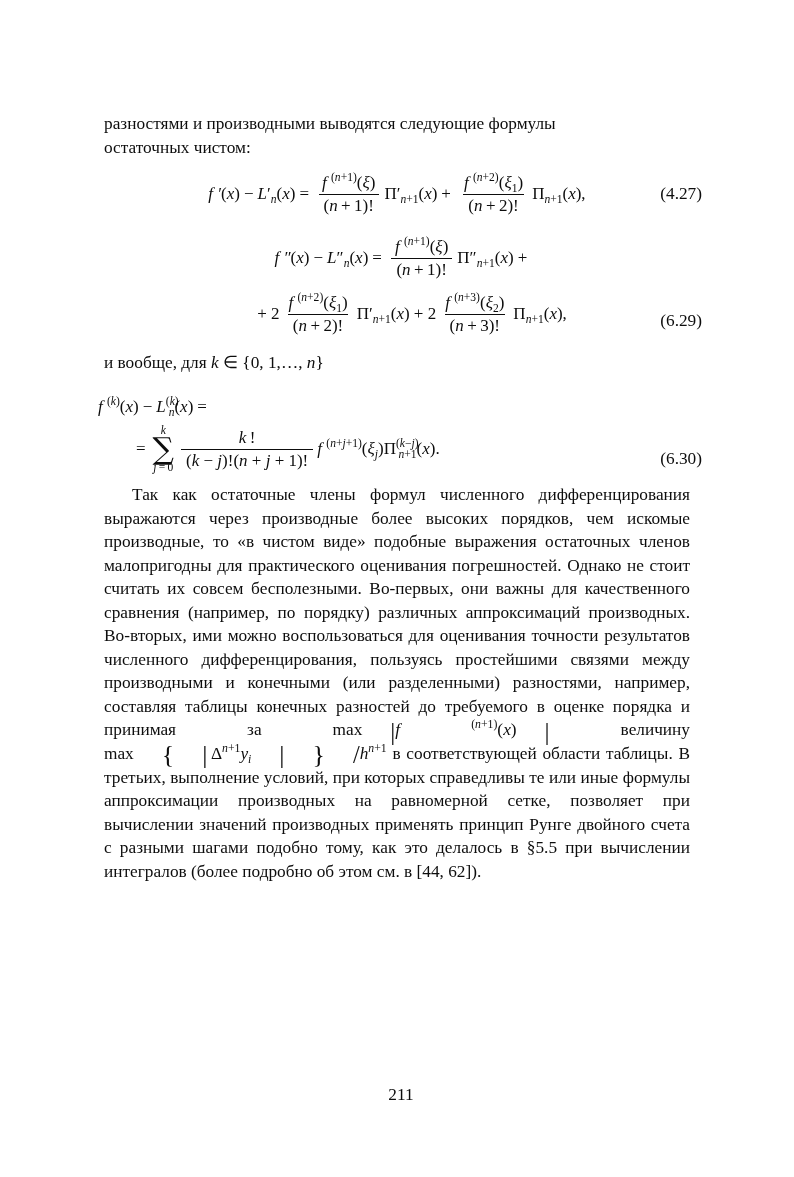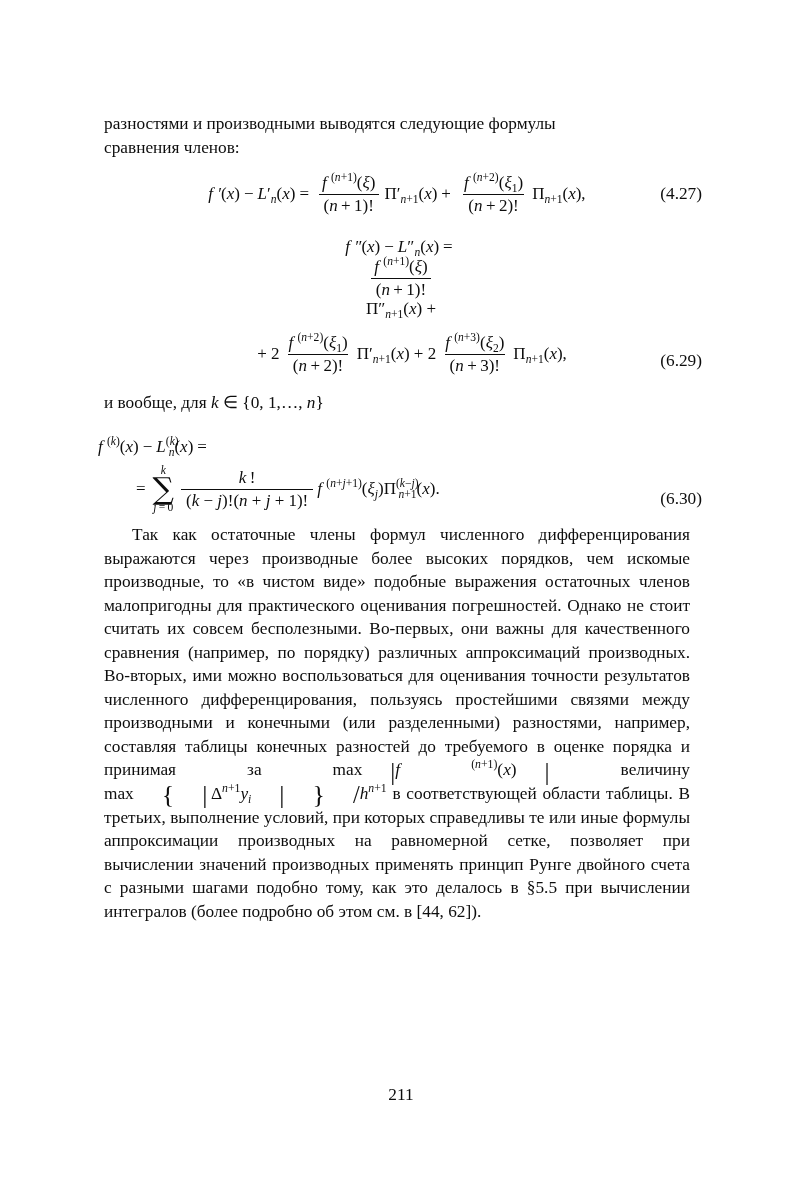--- a/index.html
+++ b/index.html
@@ -119,21 +119,21 @@
   }
   .nowrap { white-space: nowrap; }
 </style>
 </head>
 <body>
 
 <div class="page">
 
   <p class="body-text">
     <span>разностями и производными выводятся следующие формулы</span><br>
-    <span>сравнения членов:</span>
+    <span>остаточных чистом:</span>
   </p>
 
   <div class="eq-block">
     <div class="eq-row">
       <span class="nowrap">
         <i>f&nbsp;′</i>(<i>x</i>)<span class="op">−</span><i>L</i>′<sub class="sb"><i>n</i></sub>(<i>x</i>)<span class="op">=</span>
       </span>
       <span class="frac">
         <span class="num"><i>f&nbsp;</i><sup class="sp">(<i>n</i>+1)</sup>(<i>ξ</i>)</span>
         <span class="den">(<i>n</i> + 1)!</span>
@@ -143,21 +143,21 @@
       <span class="frac">
         <span class="num"><i>f&nbsp;</i><sup class="sp">(<i>n</i>+2)</sup>(<i>ξ</i><sub class="sb">1</sub>)</span>
         <span class="den">(<i>n</i> + 2)!</span>
       </span>
       <span class="nowrap">Π<sub class="sb"><i>n</i>+1</sub>(<i>x</i>),</span>
     </div>
     <span class="eq-tag">(4.27)</span>
   </div>
 
   <div class="eq-block" style="margin-top:22px;">
-    <div class="eq-row" style="justify-content:center; padding-left:8px;flex-direction:column;">
+    <div class="eq-row" style="justify-content:center; padding-left:8px;">
       <span class="nowrap">
         <i>f&nbsp;″</i>(<i>x</i>)<span class="op">−</span><i>L</i>″<sub class="sb"><i>n</i></sub>(<i>x</i>)<span class="op">=</span>
       </span>
       <span class="frac">
         <span class="num"><i>f&nbsp;</i><sup class="sp">(<i>n</i>+1)</sup>(<i>ξ</i>)</span>
         <span class="den">(<i>n</i> + 1)!</span>
       </span>
       <span class="nowrap">Π″<sub class="sb"><i>n</i>+1</sub>(<i>x</i>)&nbsp;+</span>
     </div>
     <div class="eq-row" style="justify-content:center; margin-top:14px; padding-left:30px;">

